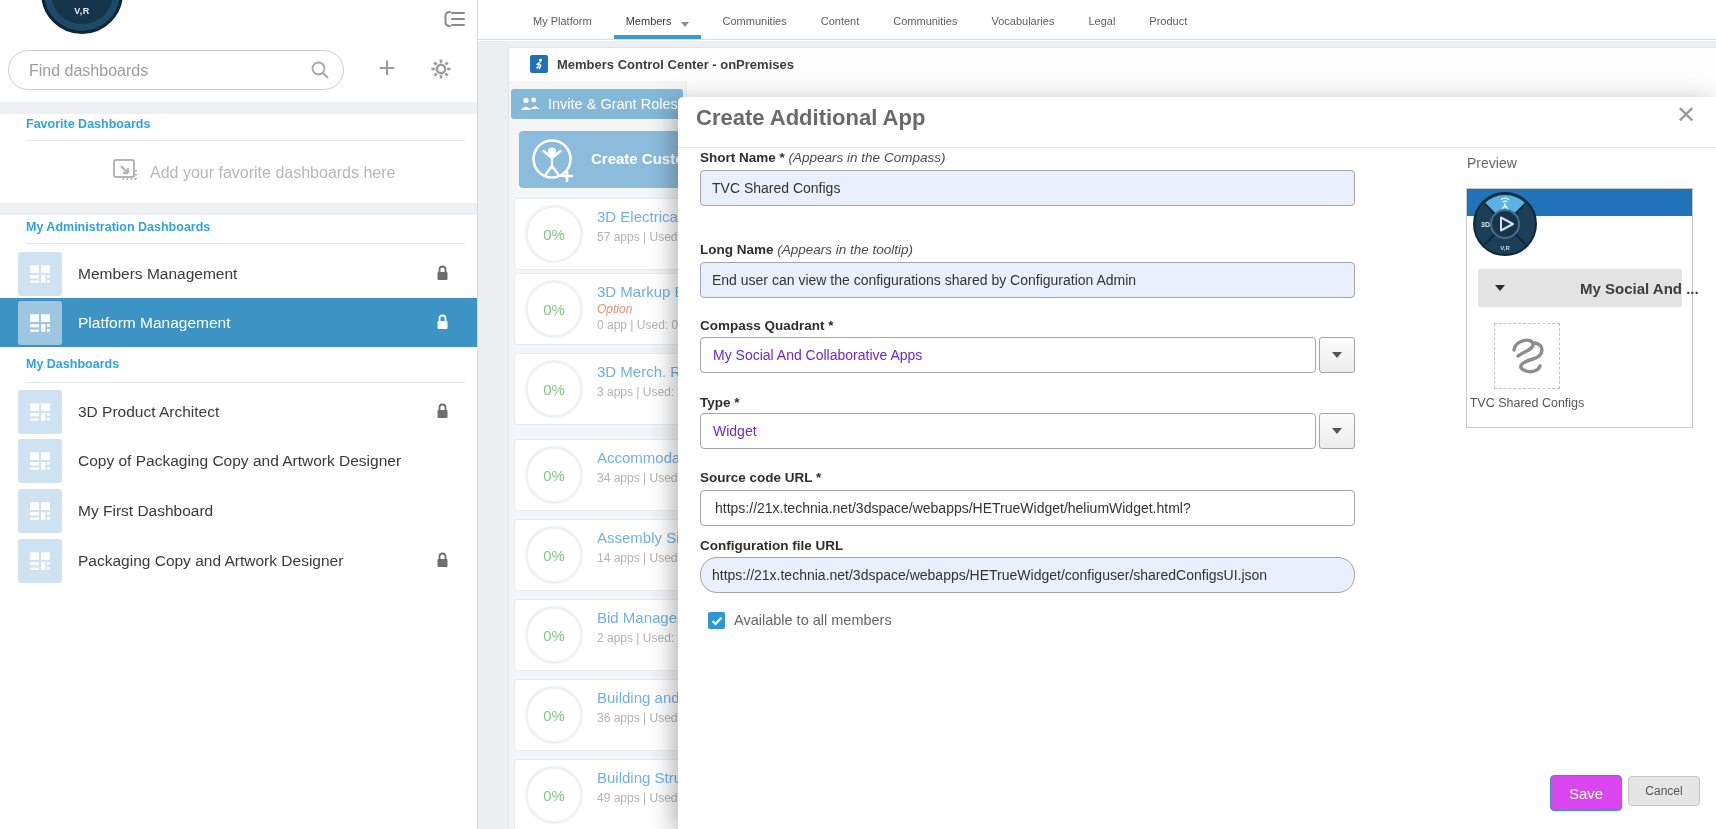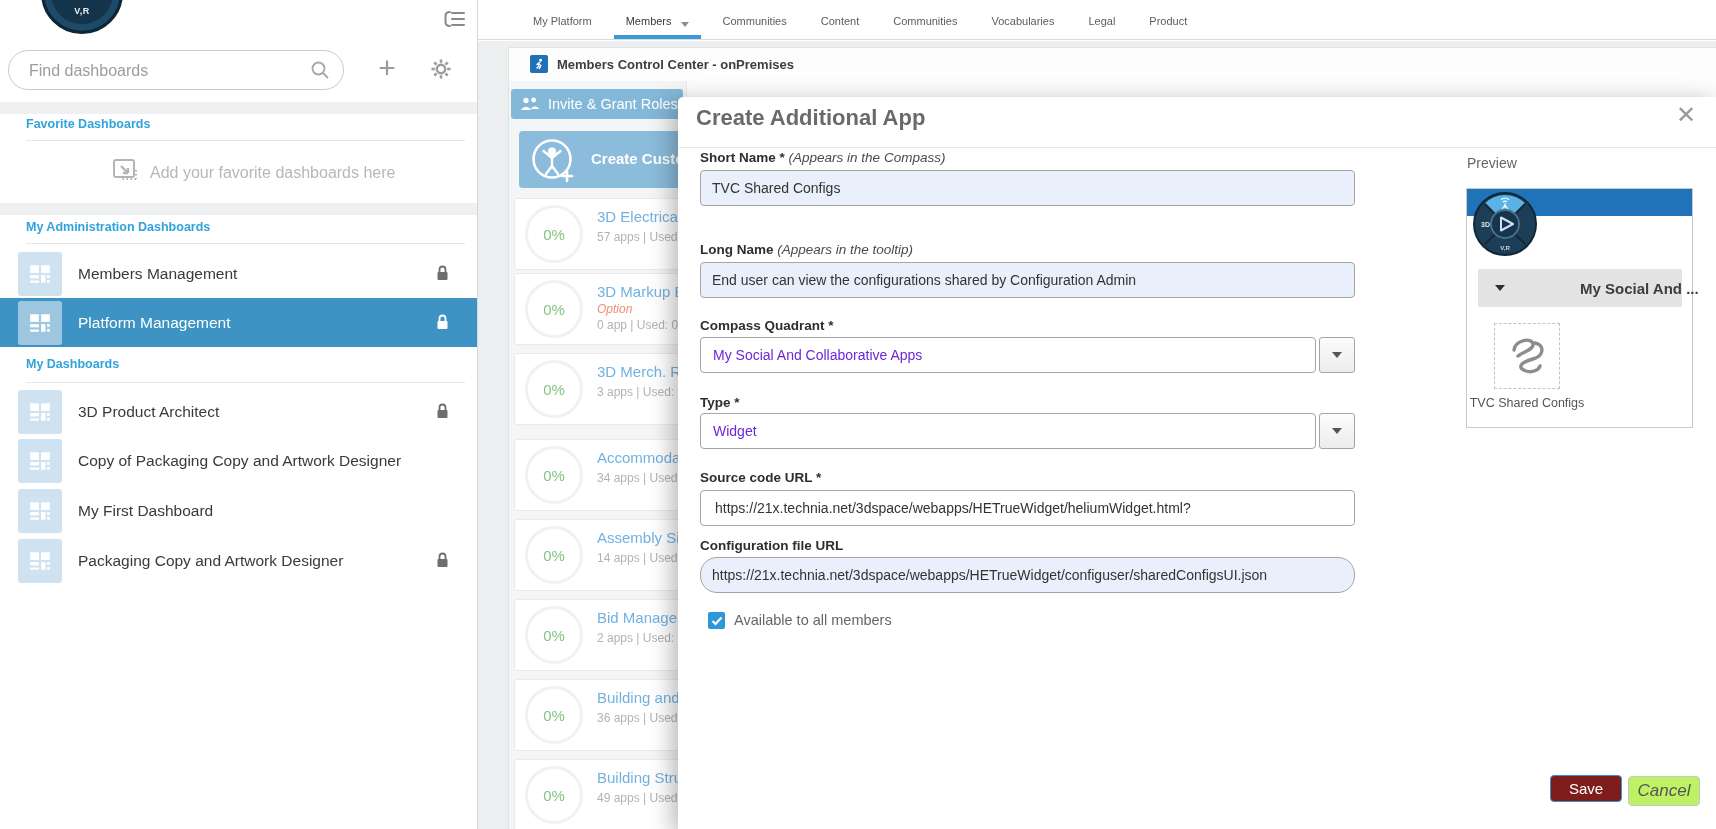--- a/index.html
+++ b/index.html
@@ -84,24 +84,24 @@
   .prev-bar{position:absolute;left:0;top:0;right:0;height:27px;background:#2173b9;}
   .prev-compass{position:absolute;left:5px;top:2px;}
   .quad-bar{position:absolute;left:11px;top:80px;width:204px;height:38px;background:#e3e3e3;border-radius:2px;
             display:flex;align-items:center;gap:25px;}
   .quad-bar .tri{margin-left:17px;border-top-color:#2e2e2e;}
   .quad-bar svg{margin-left:12px;}
   .quad-bar .qtext{margin-left:13px;font-weight:bold;font-size:15px;color:#3d3d3d;white-space:nowrap;}
   .ds-box{position:absolute;left:27px;top:134px;width:66px;height:66px;border:1px dashed #c2c2c2;box-sizing:border-box;
           display:flex;align-items:center;justify-content:center;}
   .prev-caption{position:absolute;left:0px;top:206px;width:120px;text-align:center;font-size:12.5px;color:#555;line-height:1.3;}
-  .save-btn{position:absolute;left:872px;top:678px;width:72px;height:27px;background:#7f1d1d;border:1px solid #3792cd;
+  .save-btn{position:absolute;left:872px;top:678px;width:72px;height:36px;background:#d946ef;border:1px solid #3792cd;
             border-radius:4px;color:#fff;font-size:15px;font-family:inherit;cursor:pointer;}
-  .cancel-btn{position:absolute;left:950px;top:679px;width:72px;height:30px;background:#bef264;border:1px solid #c6c6c6;
-            border-radius:4px;color:#555;font-size:17px;font-family:inherit;cursor:pointer;font-style:italic;}
+  .cancel-btn{position:absolute;left:950px;top:679px;width:72px;height:30px;background:#e5e5e5;border:1px solid #c6c6c6;
+            border-radius:4px;color:#555;font-size:12px;font-family:inherit;cursor:pointer;}
 </style>
 </head>
 <body>
 
 <div class="sidebar">
   <div class="sb-top">
     <div class="logo-circle">
       <div class="logo-vr">V,R</div>
     </div>
     <span class="collapse-ic">

